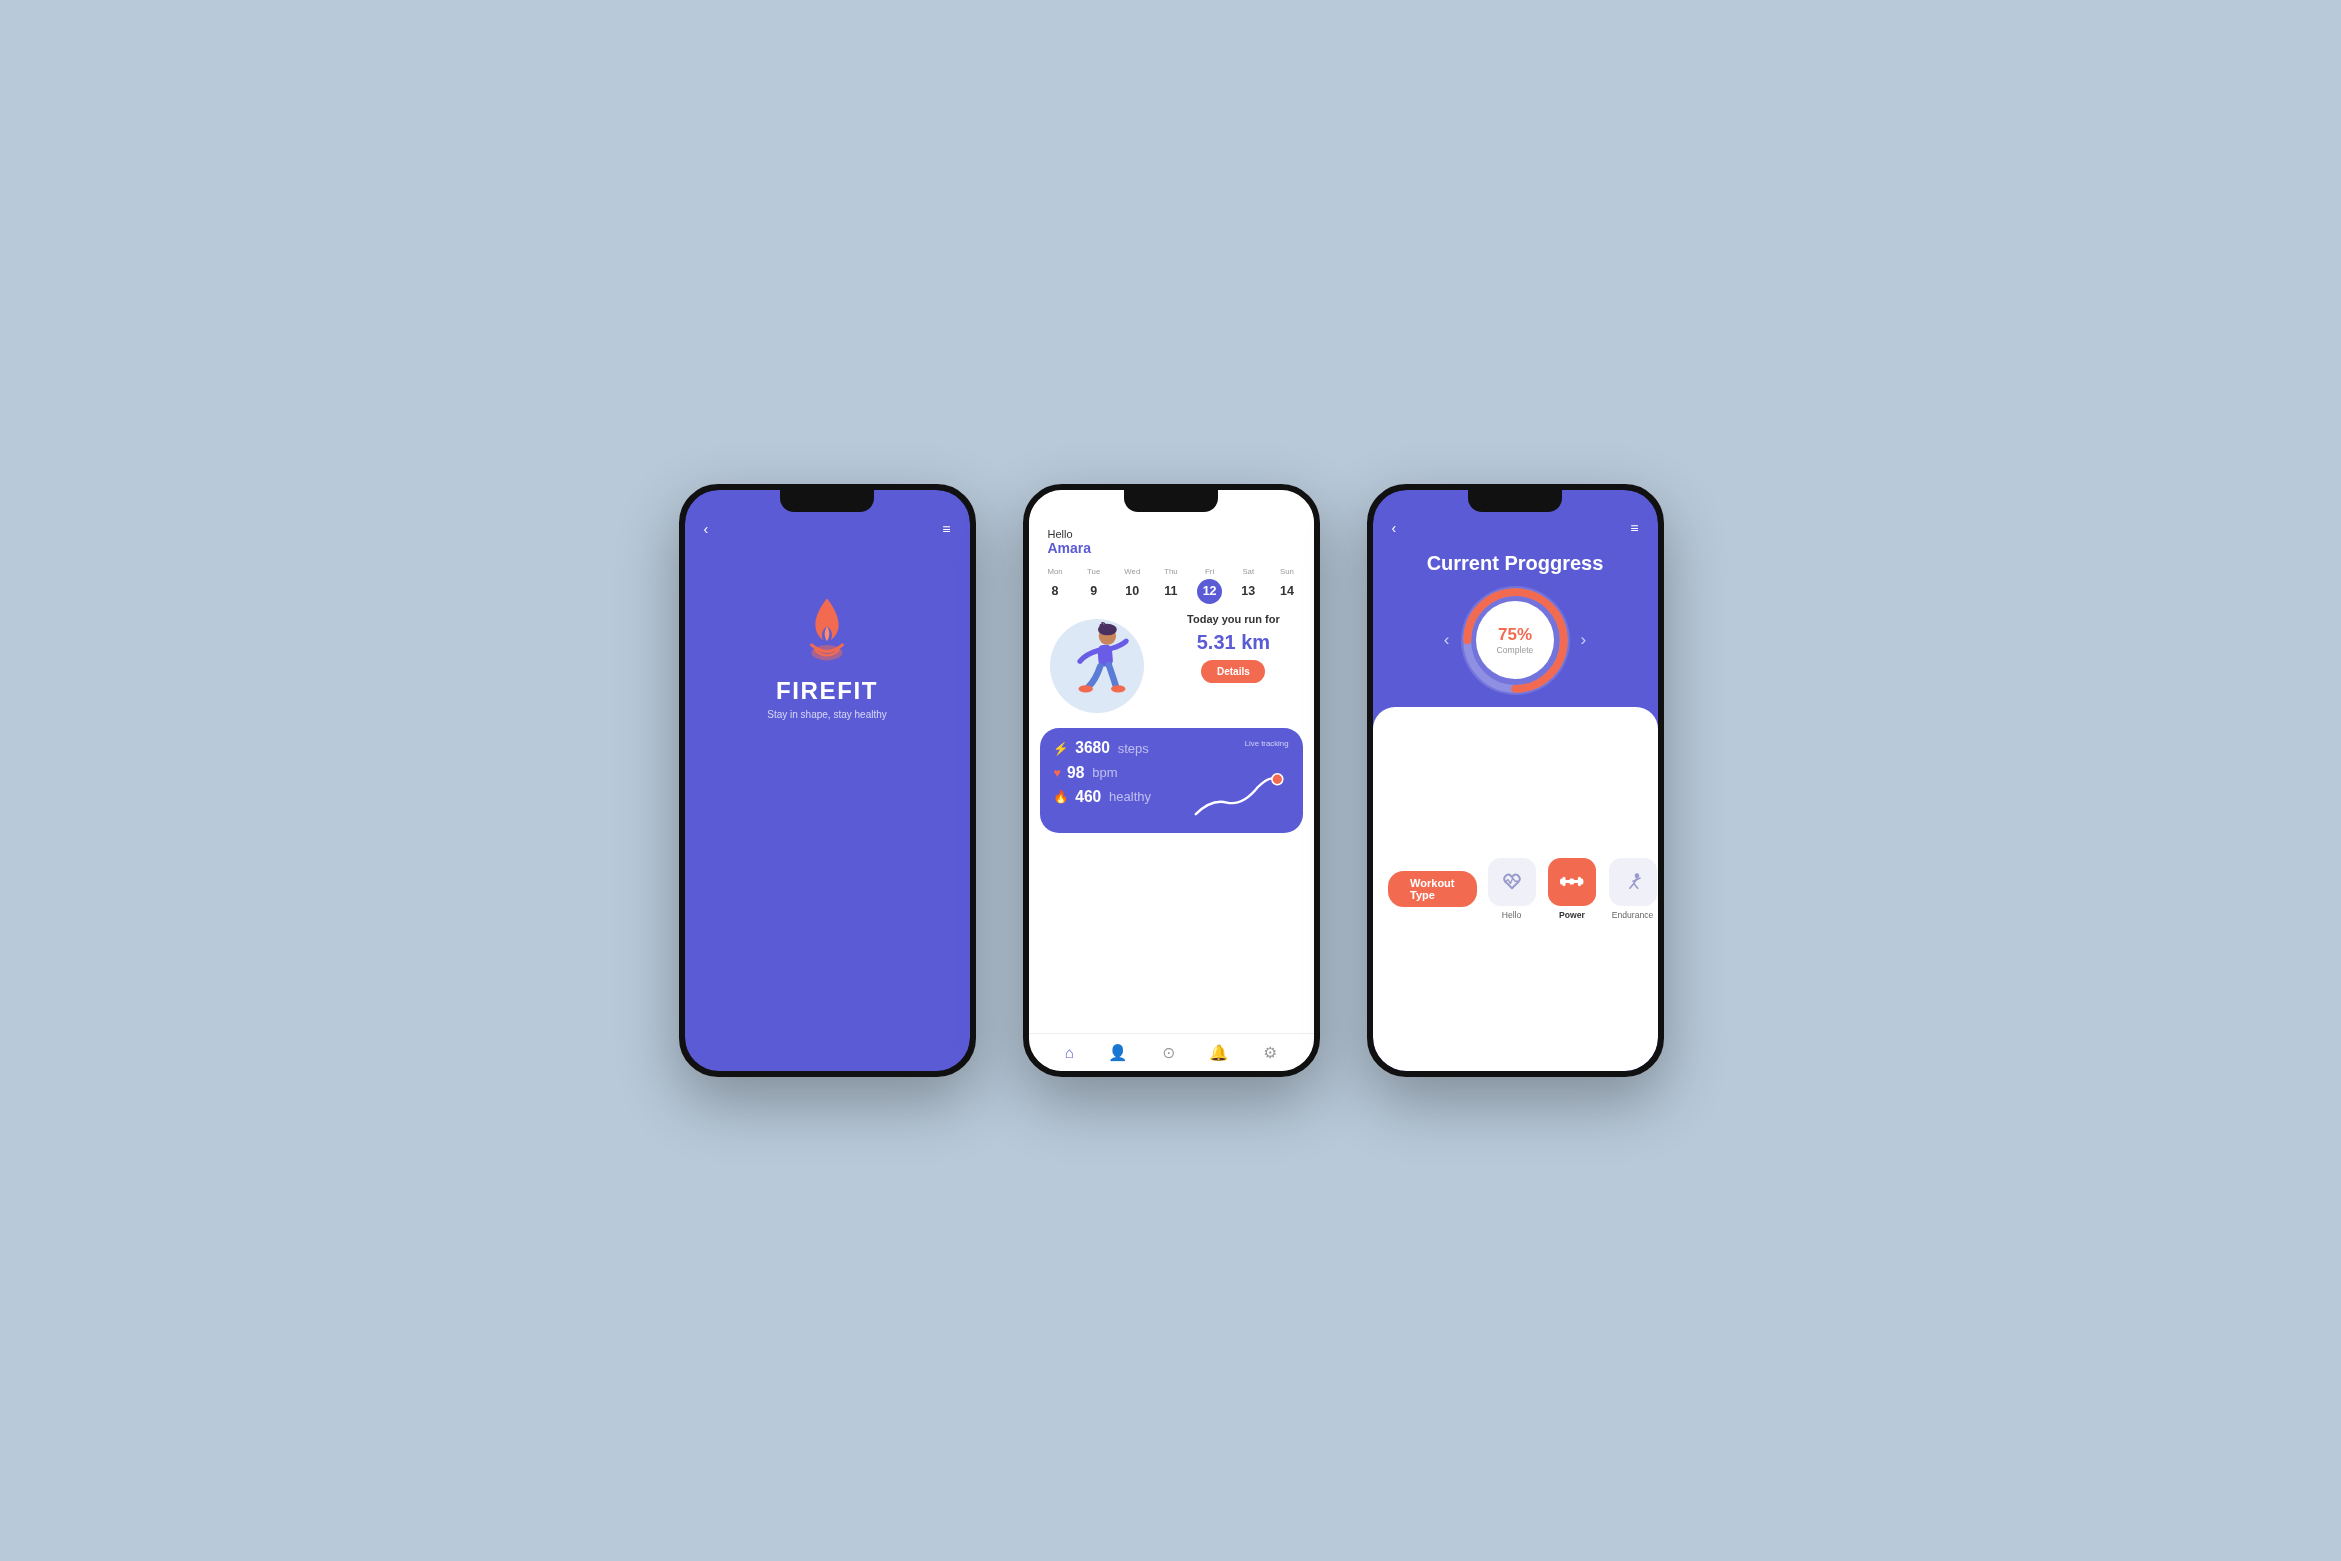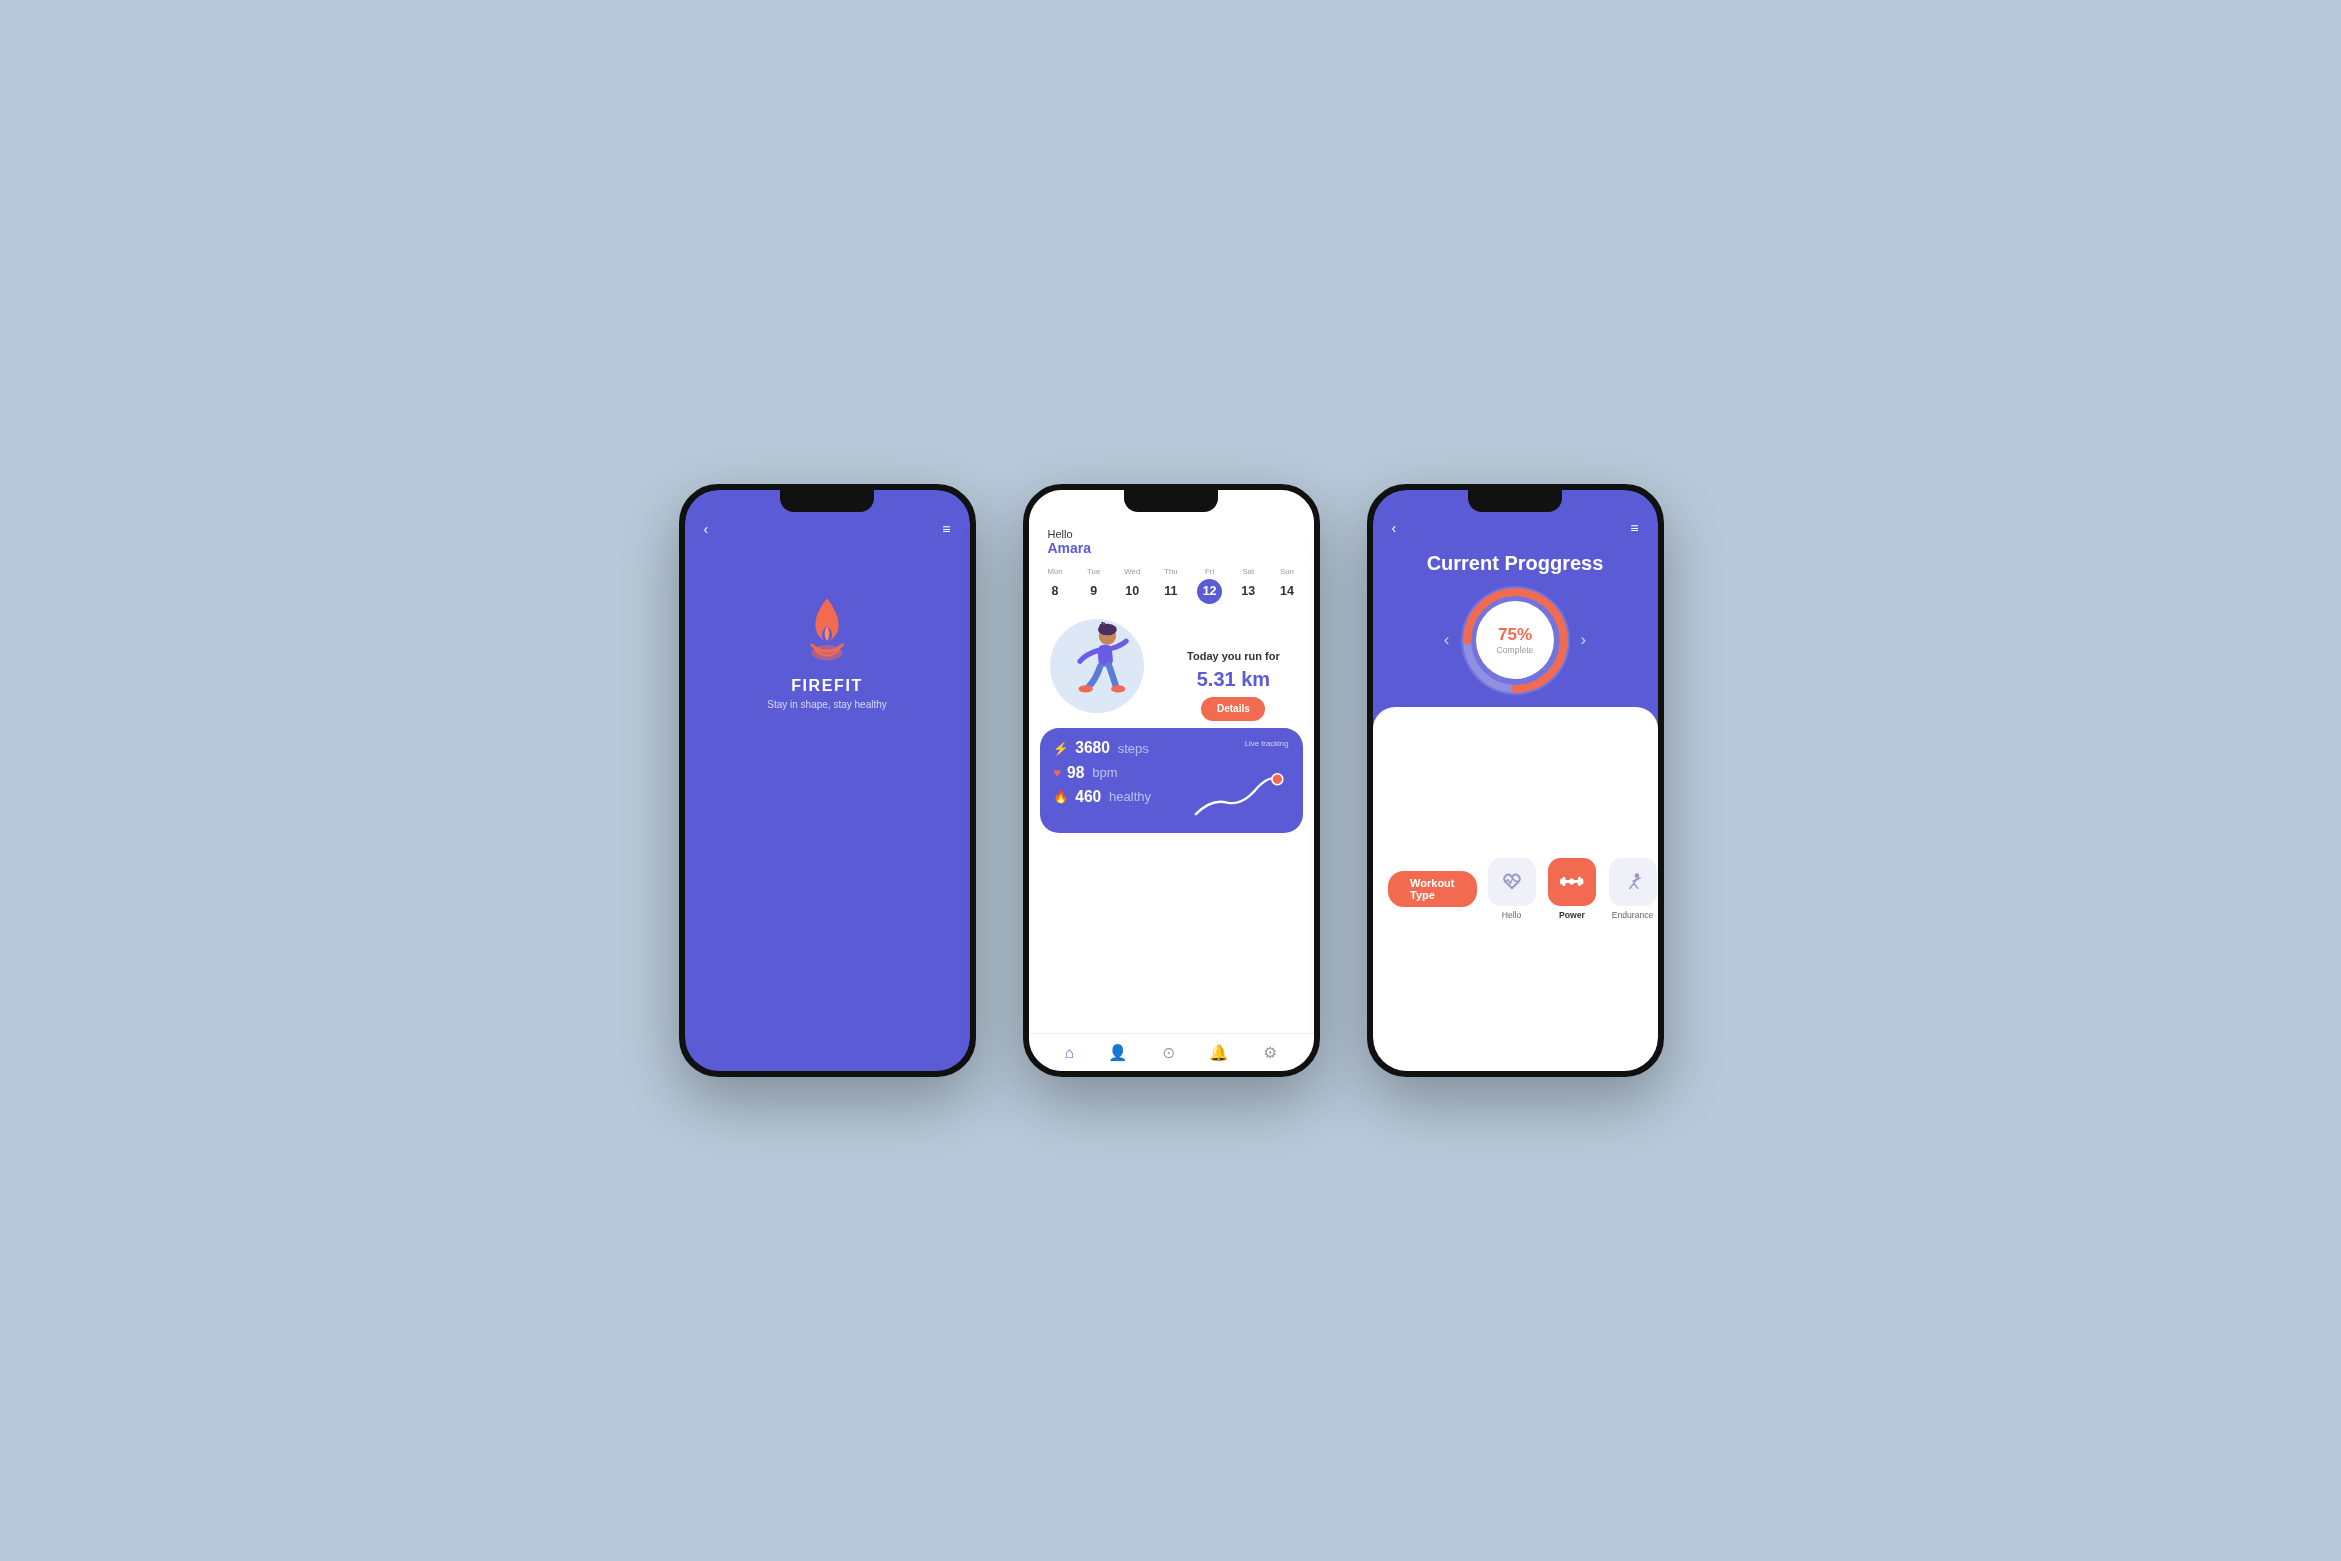--- a/index.html
+++ b/index.html
@@ -66,21 +66,21 @@
       font-size: 14px;
       cursor: pointer;
     }
     .flame-icon {
       margin-top: 47px;
       width: 62px;
       height: 74px;
     }
     .app-name {
       color: white;
-      font-size: 16px;
+      font-size: 24px;
       font-weight: 800;
       letter-spacing: 1.6px;
       text-transform: uppercase;
       margin-top: 11px;
     }
     .app-tagline {
       color: rgba(255,255,255,0.75);
       font-size: 10px;
       margin-top: 4.7px;
     }
@@ -168,21 +168,21 @@
       align-items: center;
       justify-content: center;
       border-radius: 50%;
     }
     .day-num.active {
       background: #5b5bd6;
       color: white;
     }
     .run-section {
       display: flex;
-      align-items: flex-end;
+      align-items: flex-start;
       padding: 0 14px;
       margin-top: 3.1px;
       gap: 7.8px;
     }
     .runner-illustration {
       width: 117px;
       height: 109px;
       position: relative;
       flex-shrink: 0;
     }

